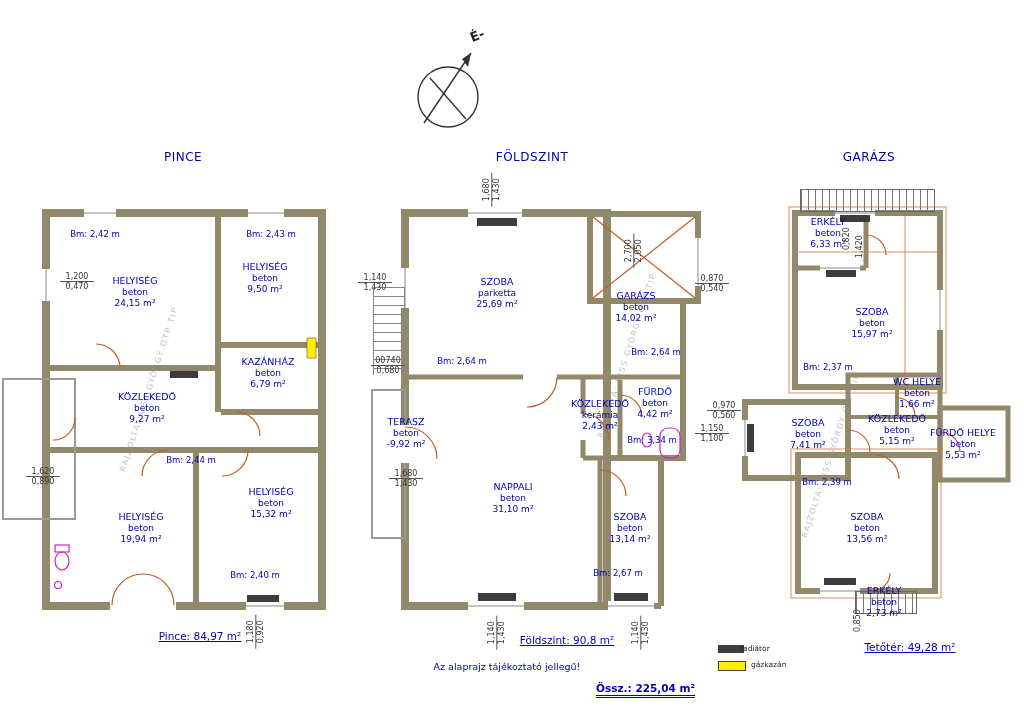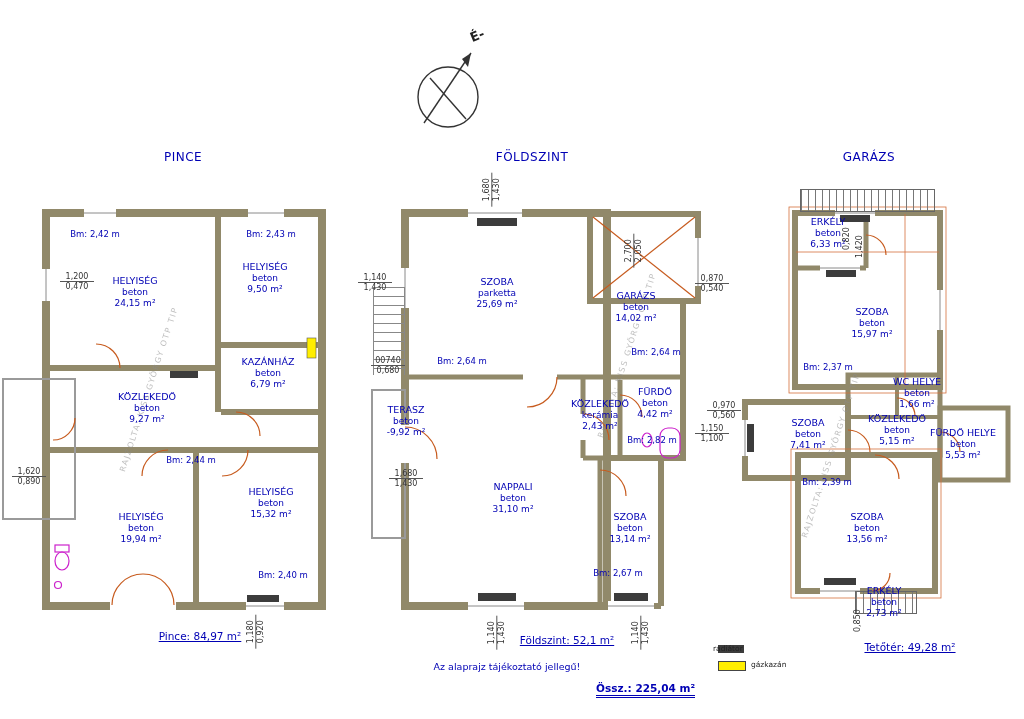--- a/index.html
+++ b/index.html
@@ -223,46 +223,46 @@
   <div>15,32 m²</div>
 </div>
 <div class="abs blue room" style="left:96px;top:511px">
   <div class="nm">HELYISÉG</div>
   <div>beton</div>
   <div>19,94 m²</div>
 </div>
 <div class="abs blue bm" style="left:60px;top:229px">Bm: 2,42 m</div>
 <div class="abs blue bm" style="left:236px;top:229px">Bm: 2,43 m</div>
 <div class="abs blue bm" style="left:156px;top:455px">Bm: 2,44 m</div>
-<div class="abs blue bm" style="left:248px;top:570px">Bm: 2,40 m</div>
+<div class="abs blue bm" style="left:220px;top:570px">Bm: 2,40 m</div>
 <div class="dim" style="left:60px;top:272px">
   <div>1,200</div>
   <div class="b">0,470</div>
 </div>
-<div class="dim" style="left:12px;top:467px">
+<div class="dim" style="left:26px;top:467px">
   <div>1,620</div>
   <div class="b">0,890</div>
 </div>
 <div class="dim vert" style="left:239px;top:622px">
   <div>1,180</div>
   <div class="b">0,920</div>
 </div>
 <div class="abs blue footer" style="left:125px;top:630px">Pince: 84,97 m²</div>
 
 <div class="abs blue room" style="left:452px;top:276px">
   <div class="nm">SZOBA</div>
   <div>parketta</div>
   <div>25,69 m²</div>
 </div>
 <div class="abs blue room" style="left:591px;top:290px">
   <div class="nm">GARÁZS</div>
   <div>beton</div>
   <div>14,02 m²</div>
 </div>
-<div class="abs blue room" style="left:361px;top:404px">
+<div class="abs blue room" style="left:361px;top:416px">
   <div class="nm">TERASZ</div>
   <div>beton</div>
   <div>-9,92 m²</div>
 </div>
 <div class="abs blue room" style="left:468px;top:481px">
   <div class="nm">NAPPALI</div>
   <div>beton</div>
   <div>31,10 m²</div>
 </div>
 <div class="abs blue room" style="left:555px;top:398px">
@@ -275,21 +275,21 @@
   <div>beton</div>
   <div>4,42 m²</div>
 </div>
 <div class="abs blue room" style="left:585px;top:511px">
   <div class="nm">SZOBA</div>
   <div>beton</div>
   <div>13,14 m²</div>
 </div>
 <div class="abs blue bm" style="left:427px;top:356px">Bm: 2,64 m</div>
 <div class="abs blue bm" style="left:621px;top:347px">Bm: 2,64 m</div>
-<div class="abs blue bm" style="left:617px;top:435px">Bm: 2,82 m</div>
+<div class="abs blue bm" style="left:617px;top:435px">Bm: 3,34 m</div>
 <div class="abs blue bm" style="left:583px;top:568px">Bm: 2,67 m</div>
 <div class="dim vert" style="left:475px;top:180px">
   <div>1,680</div>
   <div class="b">1,430</div>
 </div>
 <div class="dim" style="left:358px;top:273px">
   <div>1,140</div>
   <div class="b">1,430</div>
 </div>
 <div class="dim" style="left:371px;top:356px">
@@ -317,21 +317,21 @@
   <div class="b">1,100</div>
 </div>
 <div class="dim vert" style="left:480px;top:623px">
   <div>1,140</div>
   <div class="b">1,430</div>
 </div>
 <div class="dim vert" style="left:624px;top:623px">
   <div>1,140</div>
   <div class="b">1,430</div>
 </div>
-<div class="abs blue footer" style="left:492px;top:634px">Földszint: 52,1 m²</div>
+<div class="abs blue footer" style="left:492px;top:634px">Földszint: 90,8 m²</div>
 <div class="abs blue note" style="left:407px;top:661px">Az alaprajz tájékoztató jellegű!</div>
 <div class="abs blue total" style="left:596px;top:682px">Össz.: 225,04 m²</div>
 
 <div class="abs blue room" style="left:783px;top:216px">
   <div class="nm">ERKÉLY</div>
   <div>beton</div>
   <div>6,33 m²</div>
 </div>
 <div class="abs blue room" style="left:827px;top:306px">
   <div class="nm">SZOBA</div>
@@ -375,15 +375,15 @@
 </div>
 <div class="dim vert" style="left:843px;top:242px">
   <div>1,420</div>
 </div>
 <div class="dim vert" style="left:841px;top:616px">
   <div>0,850</div>
 </div>
 <div class="abs blue footer" style="left:835px;top:641px">Tetőtér: 49,28 m²</div>
 
 <div class="swatch sw-rad" style="left:718px;top:645px"></div>
-<div class="abs legend-label" style="left:713px;top:644px">radiátor</div>
+<div class="abs legend-label" style="left:740px;top:644px">radiátor</div>
 <div class="swatch sw-gas" style="left:718px;top:661px"></div>
 <div class="abs legend-label" style="left:751px;top:660px">gázkazán</div>
 
 </body></html>

